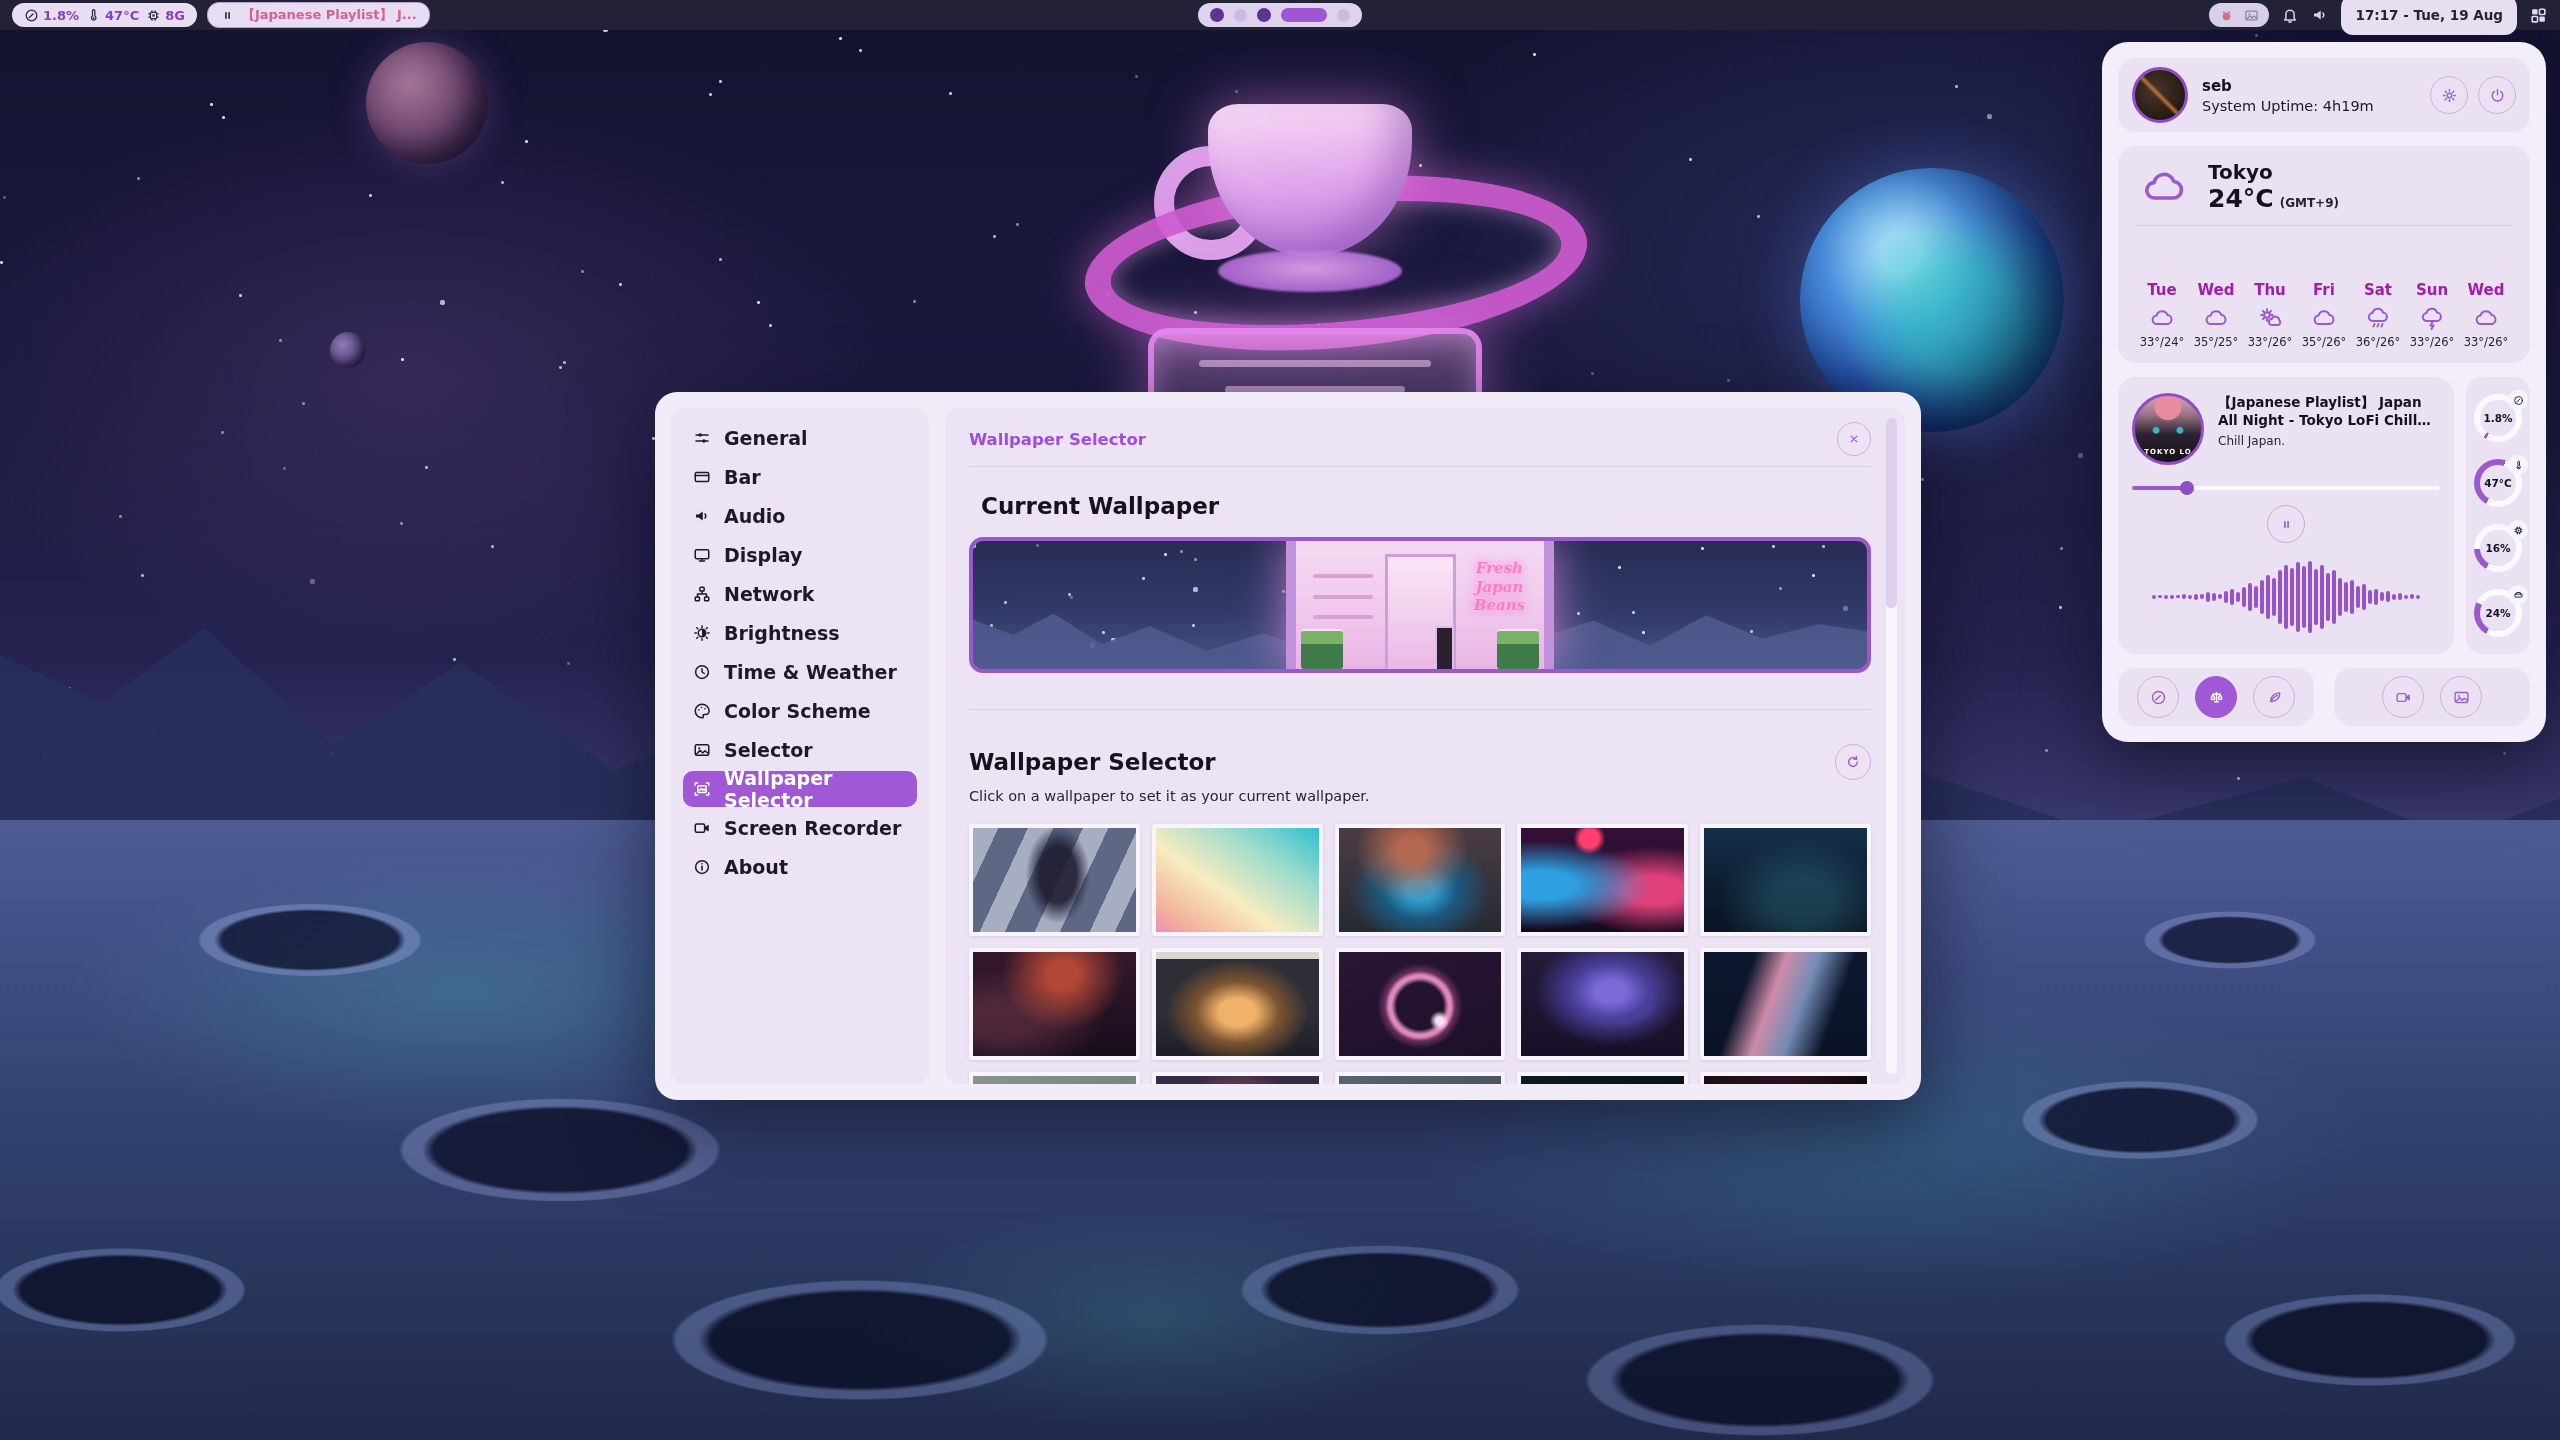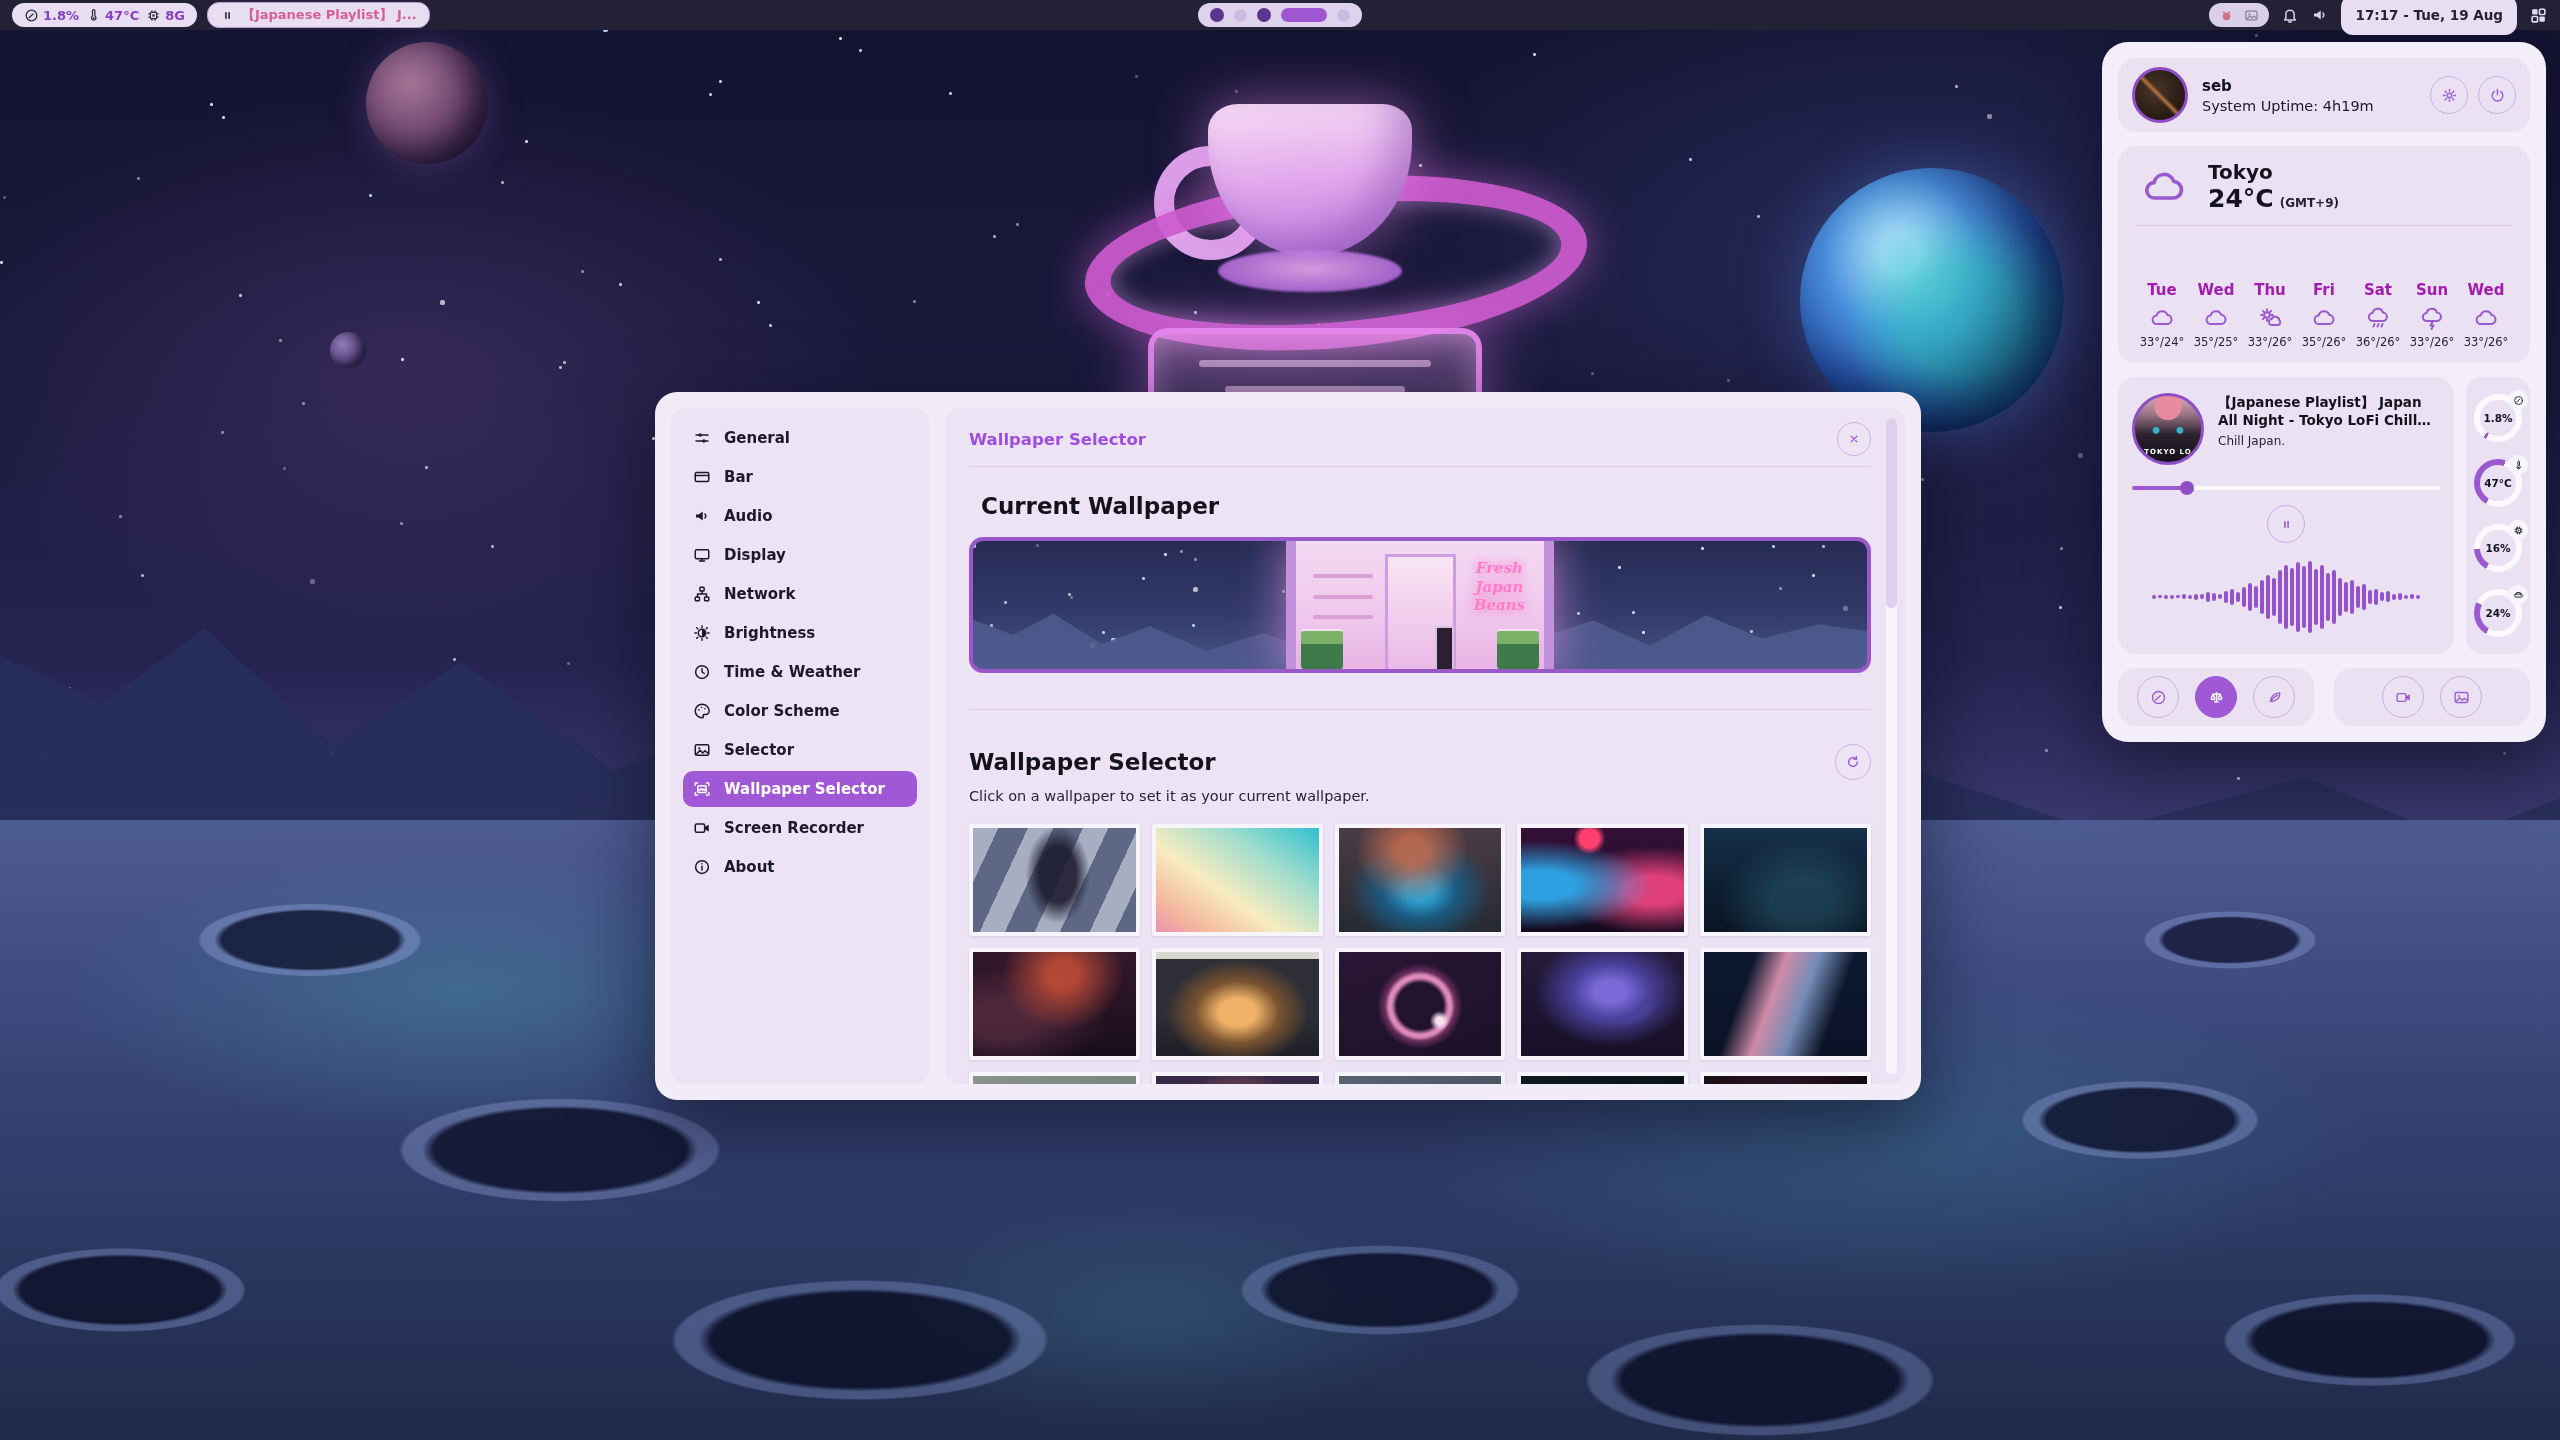--- a/index.html
+++ b/index.html
@@ -78,21 +78,21 @@
     font-size:13.5px;font-weight:bold;color:#26222f;}
   .tb-ico{width:15px;height:15px;display:inline-flex;color:#2e2a3a;}
   
   [data-icon]{display:inline-flex;}
   [data-icon] svg{width:100%;height:100%;display:block;}
   
   .window{position:absolute;left:655px;top:392px;width:1266px;height:708px;background:#f2ecf9;border-radius:22px;
     box-shadow:0 26px 80px rgba(8,6,22,.55);z-index:40;display:flex;gap:16px;padding:16px;box-sizing:border-box;}
   .sidebar{width:258px;background:#ece4f5;border-radius:14px;padding:12px 12px;box-sizing:border-box;flex:none;}
   .side-item{height:36px;margin-bottom:3px;display:flex;align-items:center;gap:13px;padding:0 10px;border-radius:10px;
-    font-size:15px;font-weight:bold;color:#1d1929;cursor:default;}
+    font-size:19px;font-weight:bold;color:#1d1929;cursor:default;}
   .side-item .s-ico{width:18px;height:18px;flex:none;}
   .side-item.active{background:#a158d6;color:#fff;}
   .main{flex:1;background:#ece4f5;border-radius:14px;position:relative;overflow:hidden;padding:14px 34px 0 24px;box-sizing:border-box;}
   .m-head{display:flex;align-items:center;height:34px;}
   .m-title{font-size:16.5px;font-weight:bold;color:#9d4ee0;}
   .close-btn{margin-left:auto;width:32px;height:32px;border-radius:50%;border:1.5px solid #c9aee6;color:#9d4ee0;
     display:flex;align-items:center;justify-content:center;}
   .close-btn span{width:14px;height:14px;}
   .m-div{border-bottom:1px solid #d9cde8;margin-top:10px;}
   .h2{font-size:23px;font-weight:bold;color:#15111d;}

